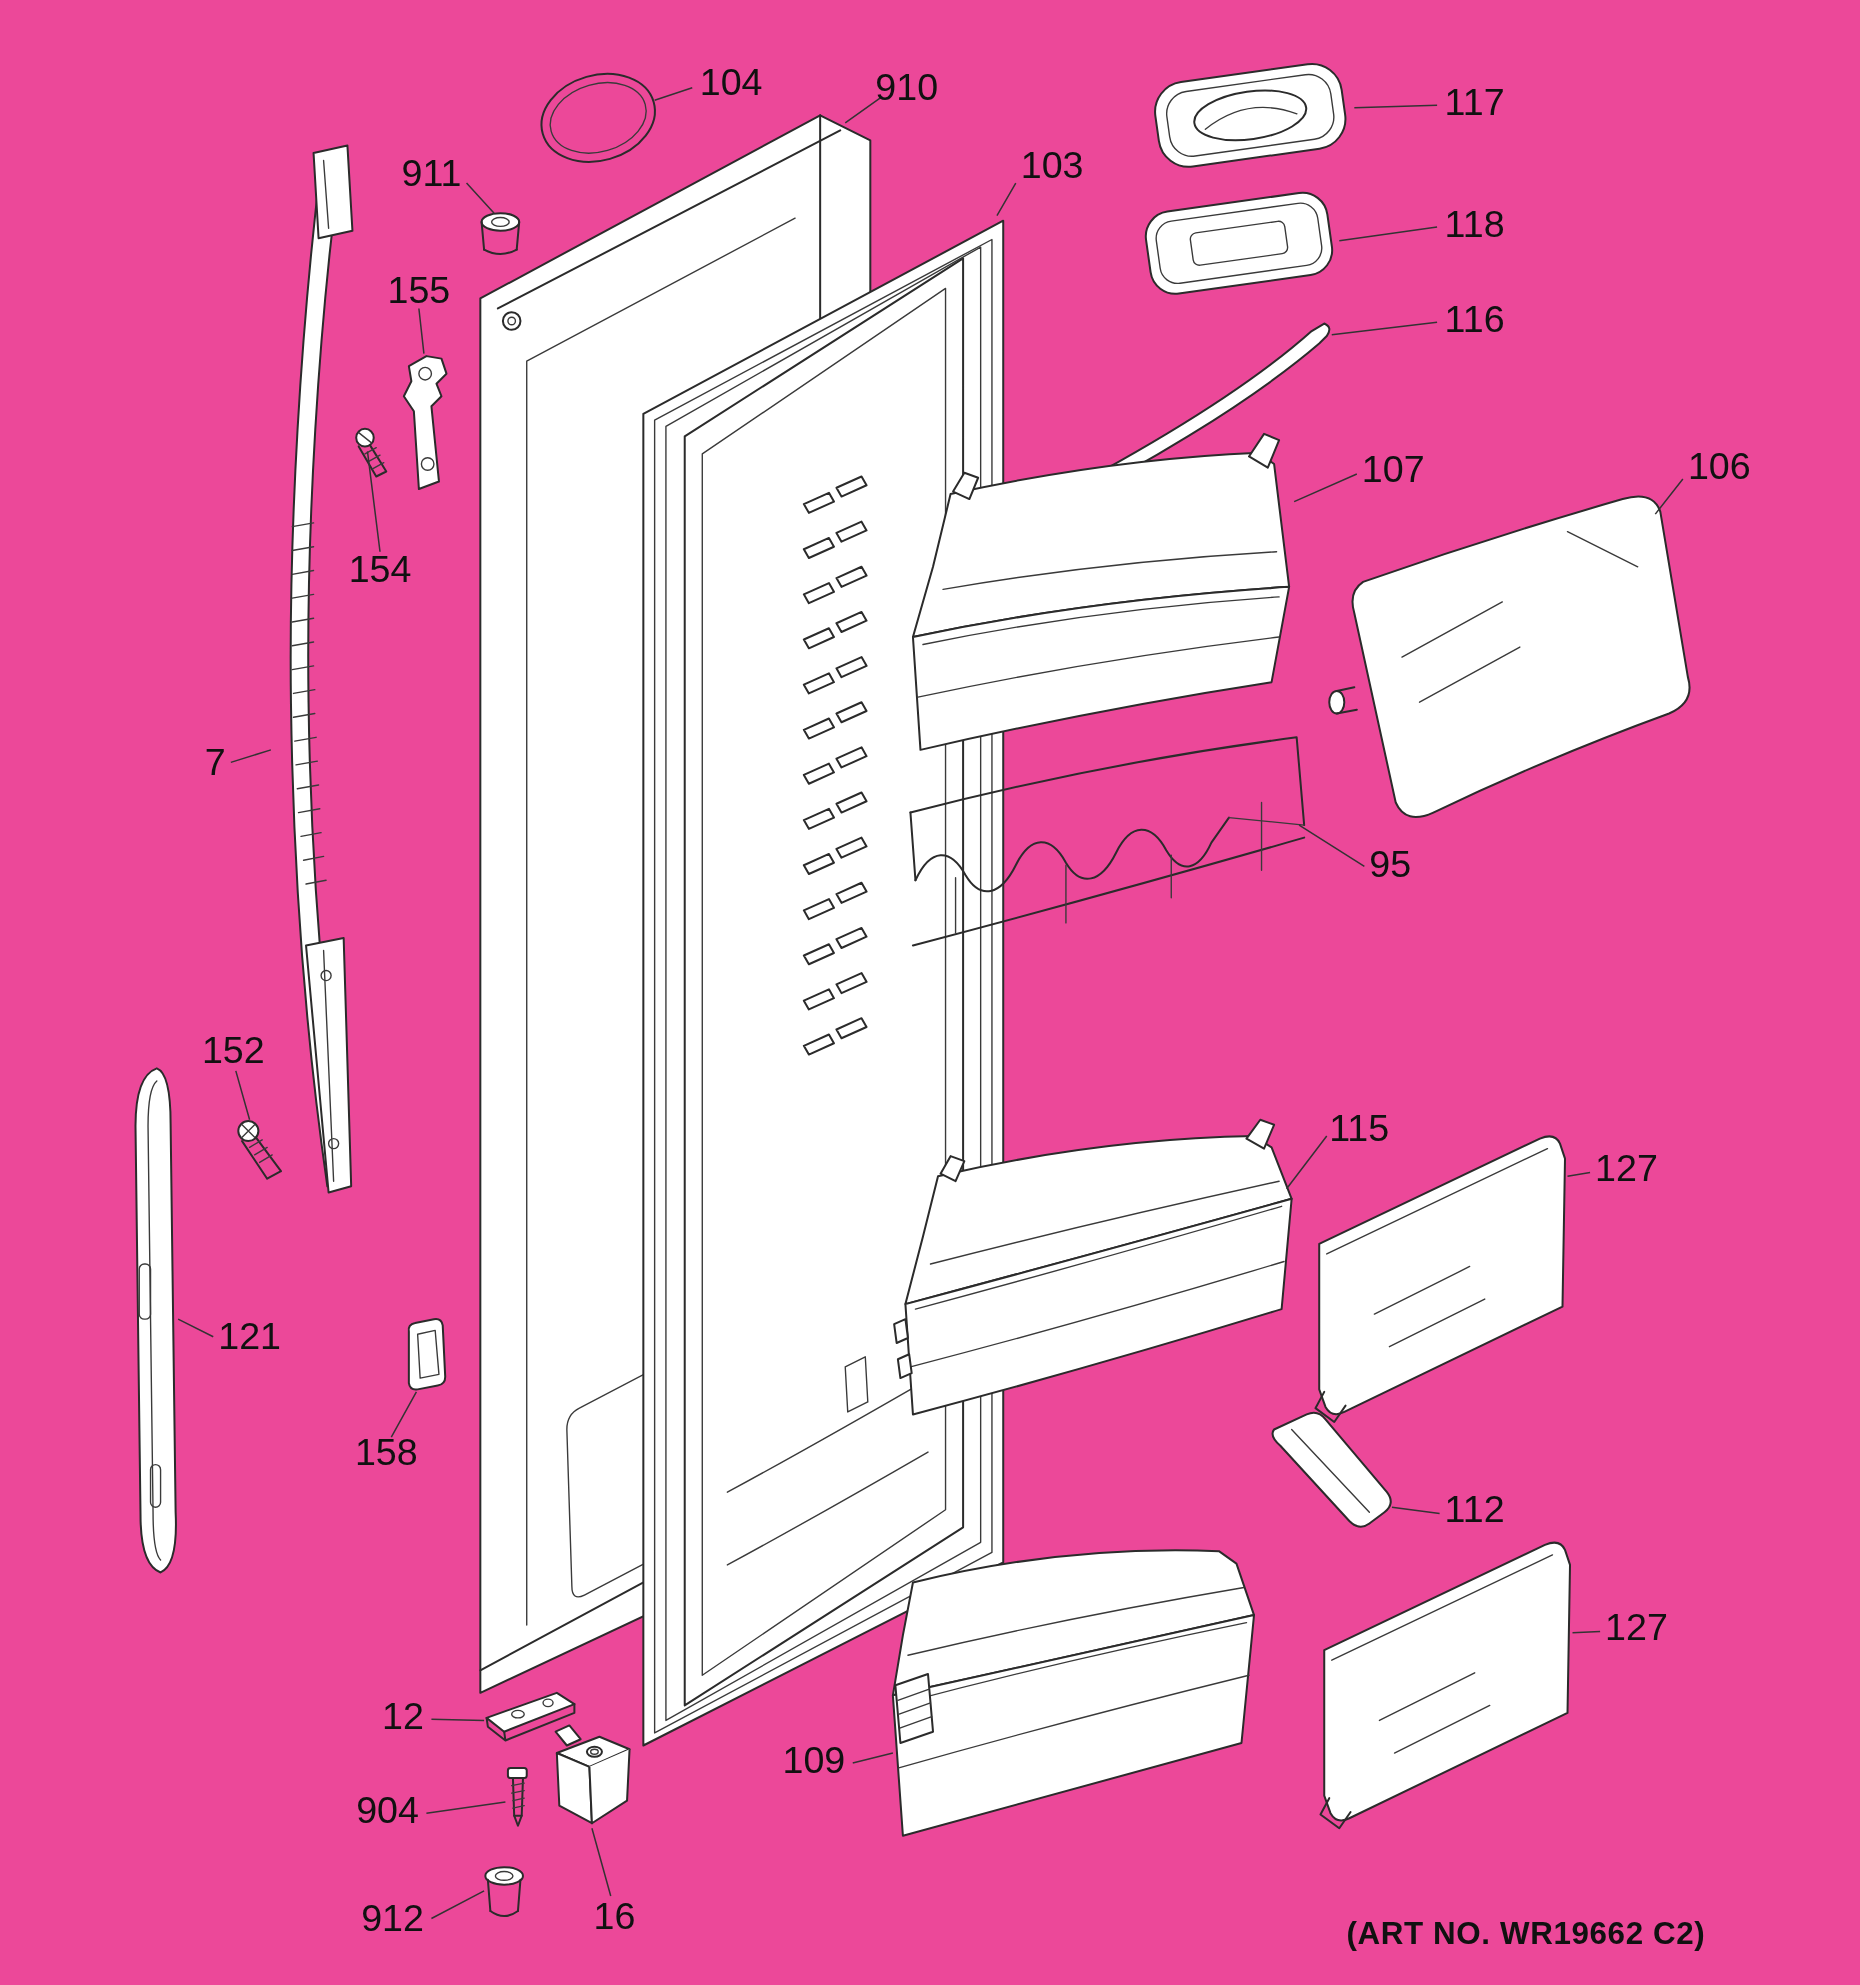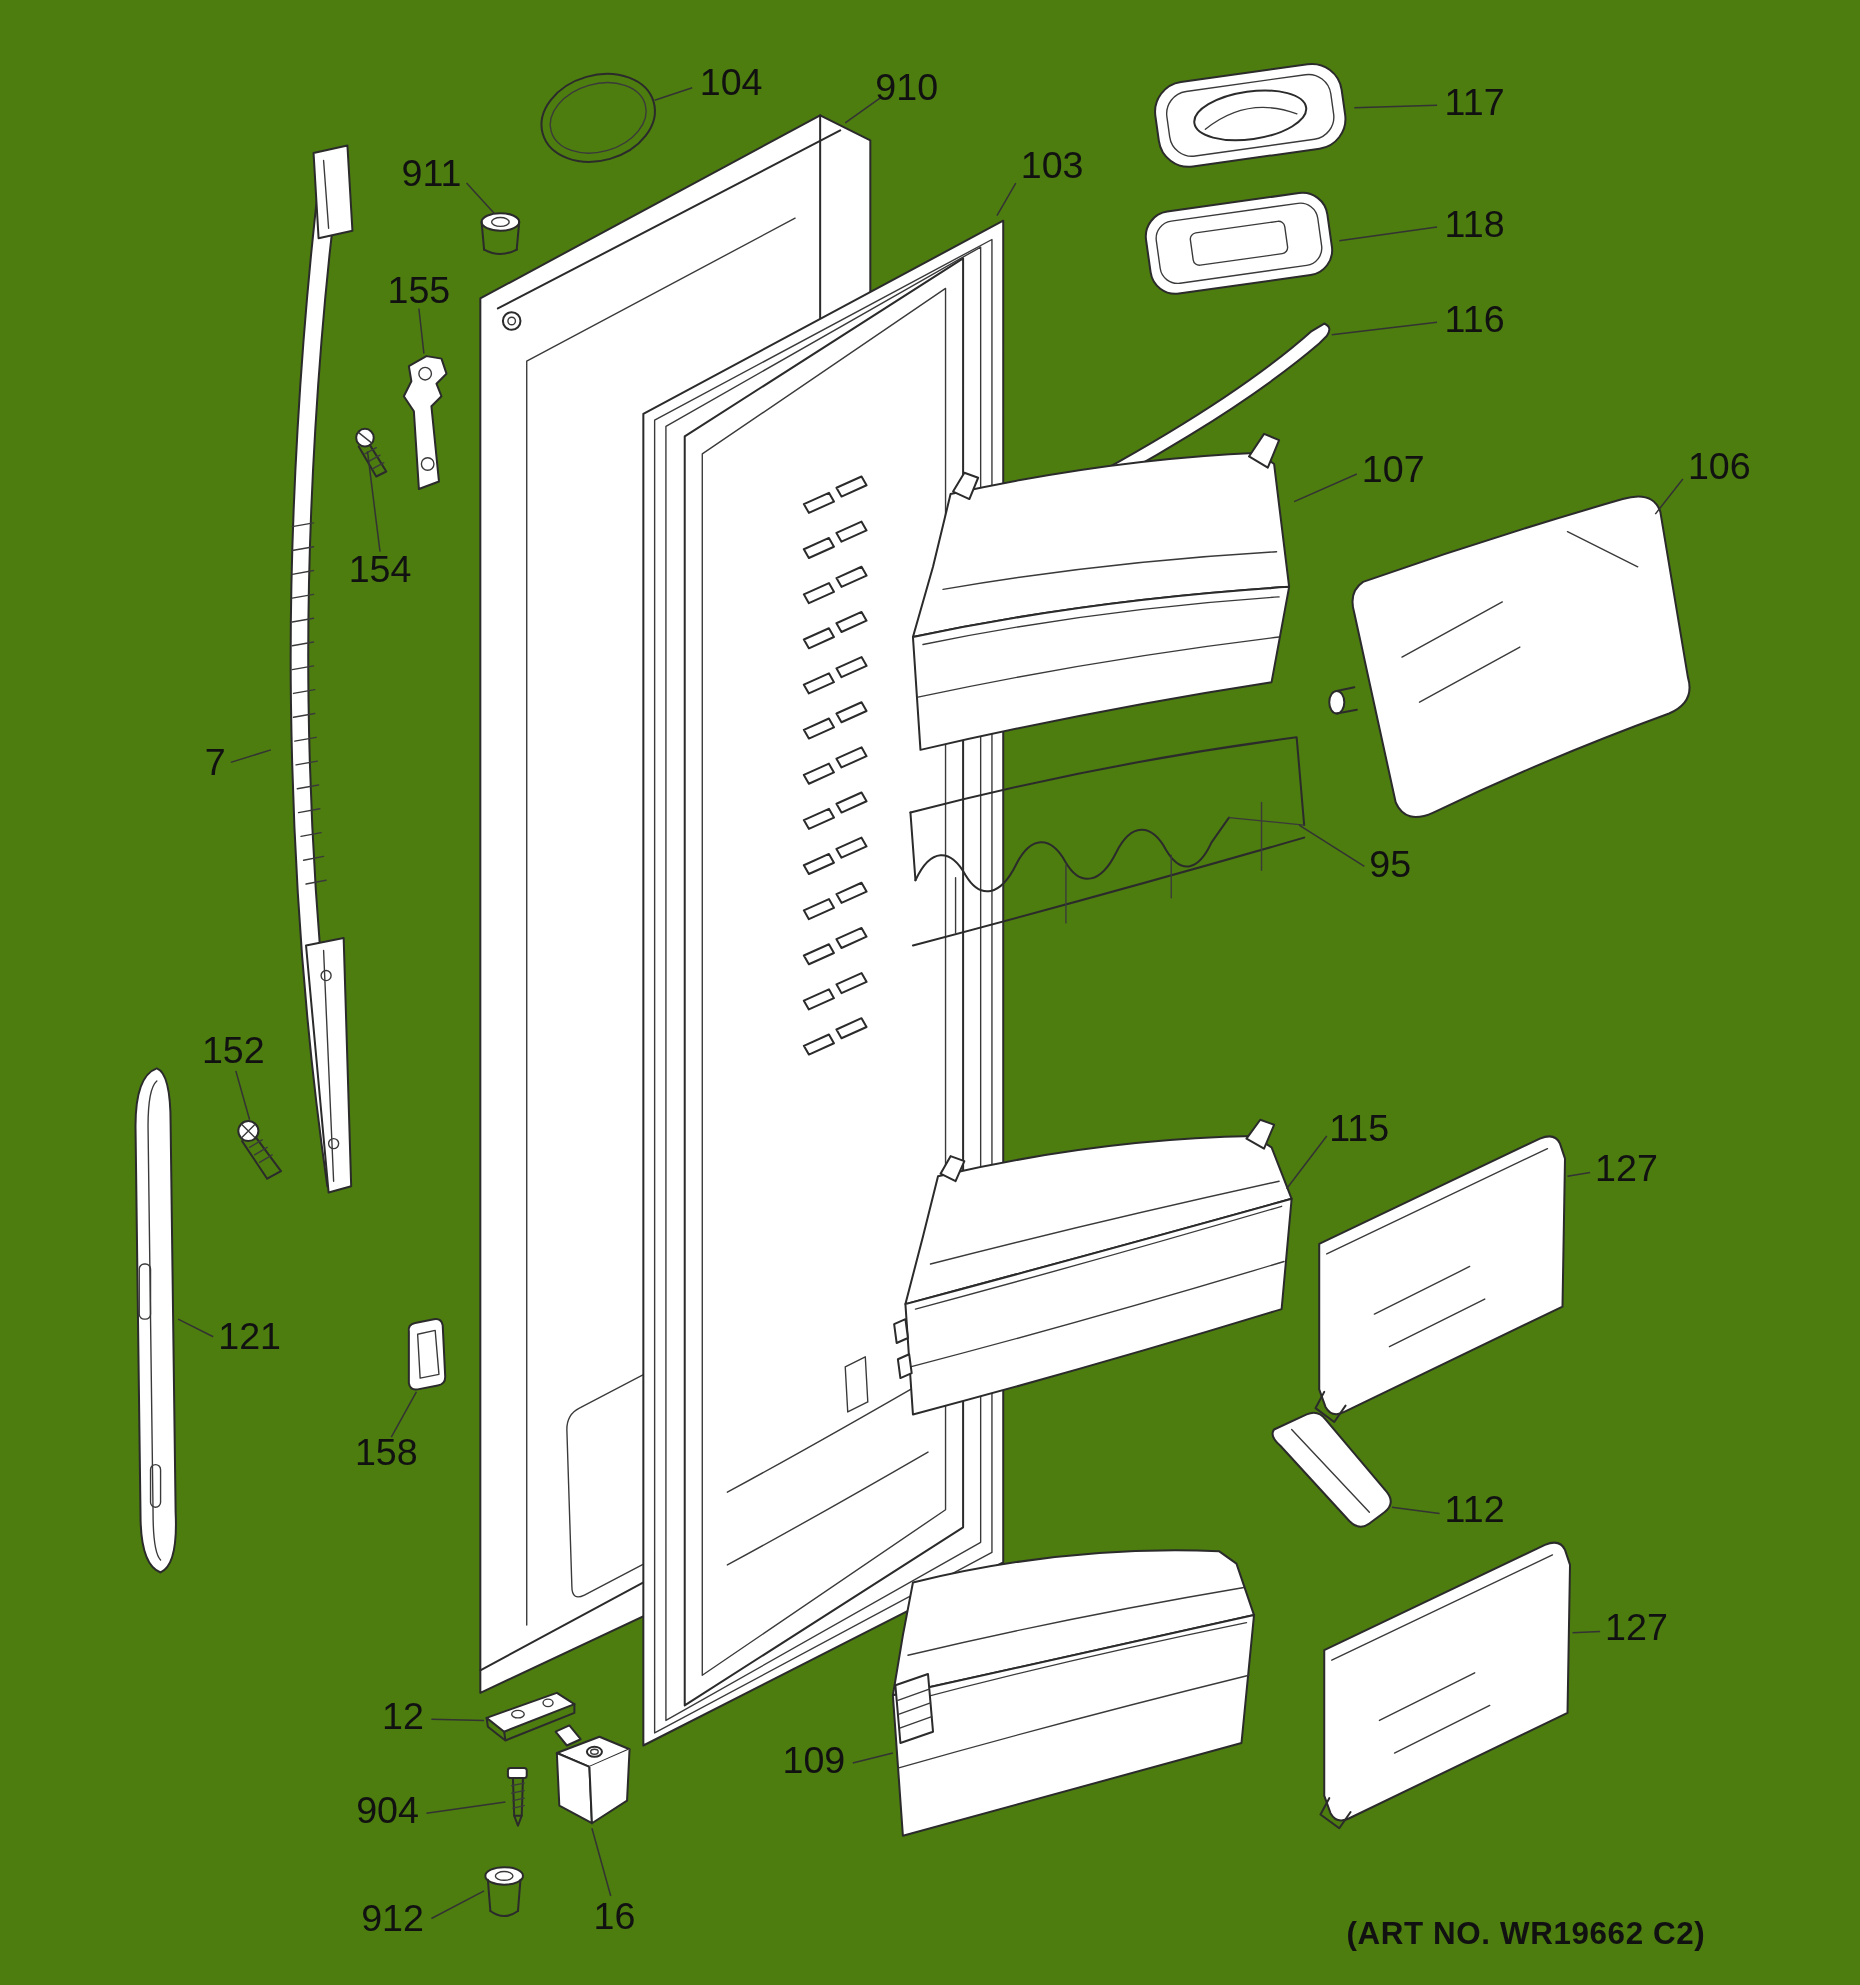--- a/index.html
+++ b/index.html
@@ -1,19 +1,19 @@
 <!DOCTYPE html>
 <html style="font-size:13px"><head>
 <meta charset="utf-8">
 <style>
   html, body { margin: 0; padding: 0; background: #ffffff; }
   .page {
     width: 1861px;
     height: 1985px;
-    background: #4d7c0f;
+    background: #ec4899;
     position: relative;
     overflow: hidden;
   }
   svg { display: block; }
   svg text {
     font-family: "Liberation Sans", "DejaVu Sans", sans-serif;
     font-size: 30px;
     fill: #111111;
   }
   svg text.artno {

